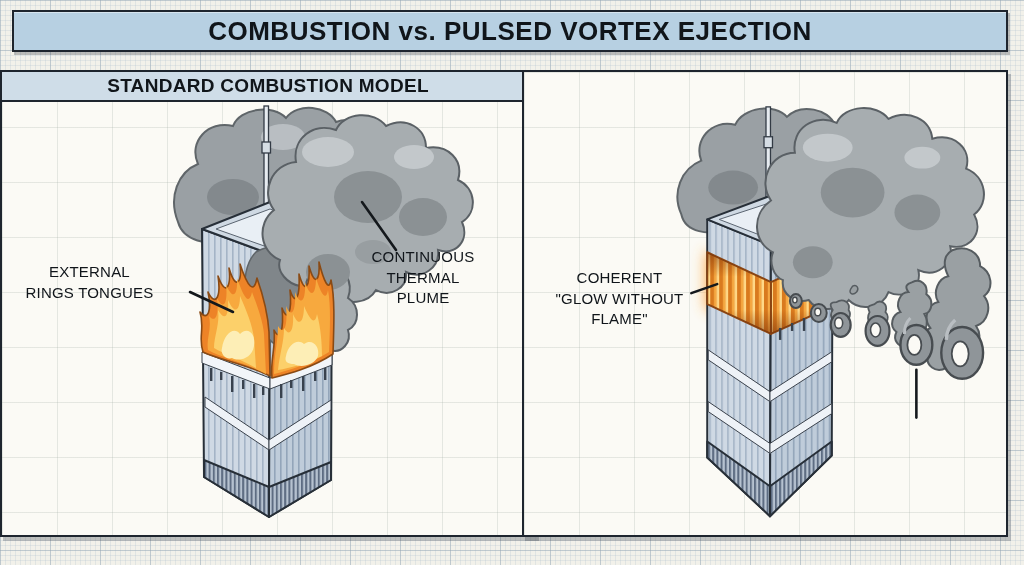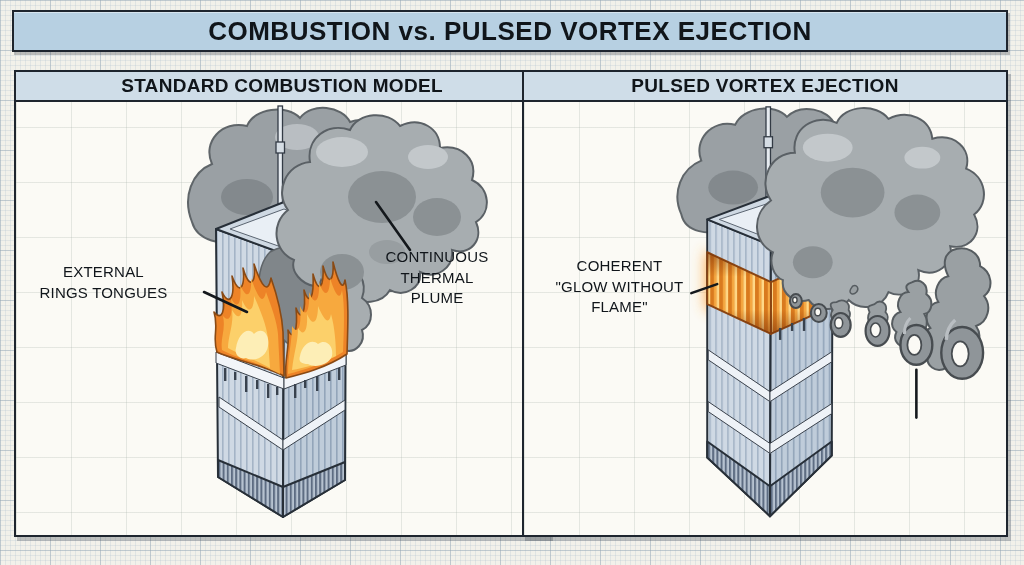--- a/index.html
+++ b/index.html
@@ -30,38 +30,38 @@
     position:absolute;top:70px;height:467px;
     border:2px solid var(--border-dark,#1e252e);
     box-sizing:border-box;
     background-color:var(--panel-bg,#fbfaf5);
     background-image:
       linear-gradient(to right, rgba(170,182,172,.28) 1px, transparent 1px),
       linear-gradient(to bottom, rgba(170,182,172,.28) 1px, transparent 1px);
     background-size:55px 55px;
     box-shadow:3px 4px 0 rgba(55,62,72,.28);
   }
-  .panel-left{left:14px;width:536px;}
+  .panel-left{left:0;width:536px;}
   .panel-right{left:522px;width:486px;}
   .panel-header{
     height:28px;background:var(--panel-header-bg,#cfdde8);
     border-bottom:2px solid var(--border-dark,#1e252e);
     display:flex;align-items:center;justify-content:center;
     font-size:19px;font-weight:700;letter-spacing:.3px;
     color:var(--label-text,#10151a);
   }
   .art{position:absolute;left:0;top:30px;width:100%;height:433px;display:block;}
   .callout{
     position:absolute;white-space:pre-line;text-align:center;
     font-size:15px;line-height:1.38;color:var(--label-text,#10151a);
     letter-spacing:.2px;
   }
   .co-flame{left:10px;top:190px;width:155px;}
   .co-plume{left:362px;top:175px;width:118px;}
-  .co-glow{left:18px;top:184px;width:155px;}
+  .co-glow{left:18px;top:196px;width:155px;}
   .co-rings{left:318px;top:352px;width:155px;}
 </style>
 </head>
 <body>
 
 <div class="title-bar">
   <h1>COMBUSTION vs. PULSED VORTEX EJECTION</h1>
 </div>
 
 <div class="panel panel-left">
@@ -170,21 +170,20 @@
   </svg>
 
   <div class="callout co-flame">EXTERNAL
 RINGS TONGUES</div>
   <div class="callout co-plume">CONTINUOUS
 THERMAL
 PLUME</div>
 </div>
 
 <div class="panel panel-right">
-  <div class="panel-header">PULSED VORTEX EJECTION</div>
 
   <svg class="art" viewBox="0 0 484 433">
     <defs>
       <pattern id="stripesL2" width="6" height="8" patternUnits="userSpaceOnUse">
         <rect width="6" height="8" fill="#cfd9e4"></rect>
           <rect x="0" width="1.6" height="8" fill="#a4b4c6"></rect>
       </pattern>
       <pattern id="stripesR2" width="6" height="8" patternUnits="userSpaceOnUse">
         <rect width="6" height="8" fill="#bfccda"></rect>
           <rect x="0" width="1.6" height="8" fill="#93a5ba"></rect>

